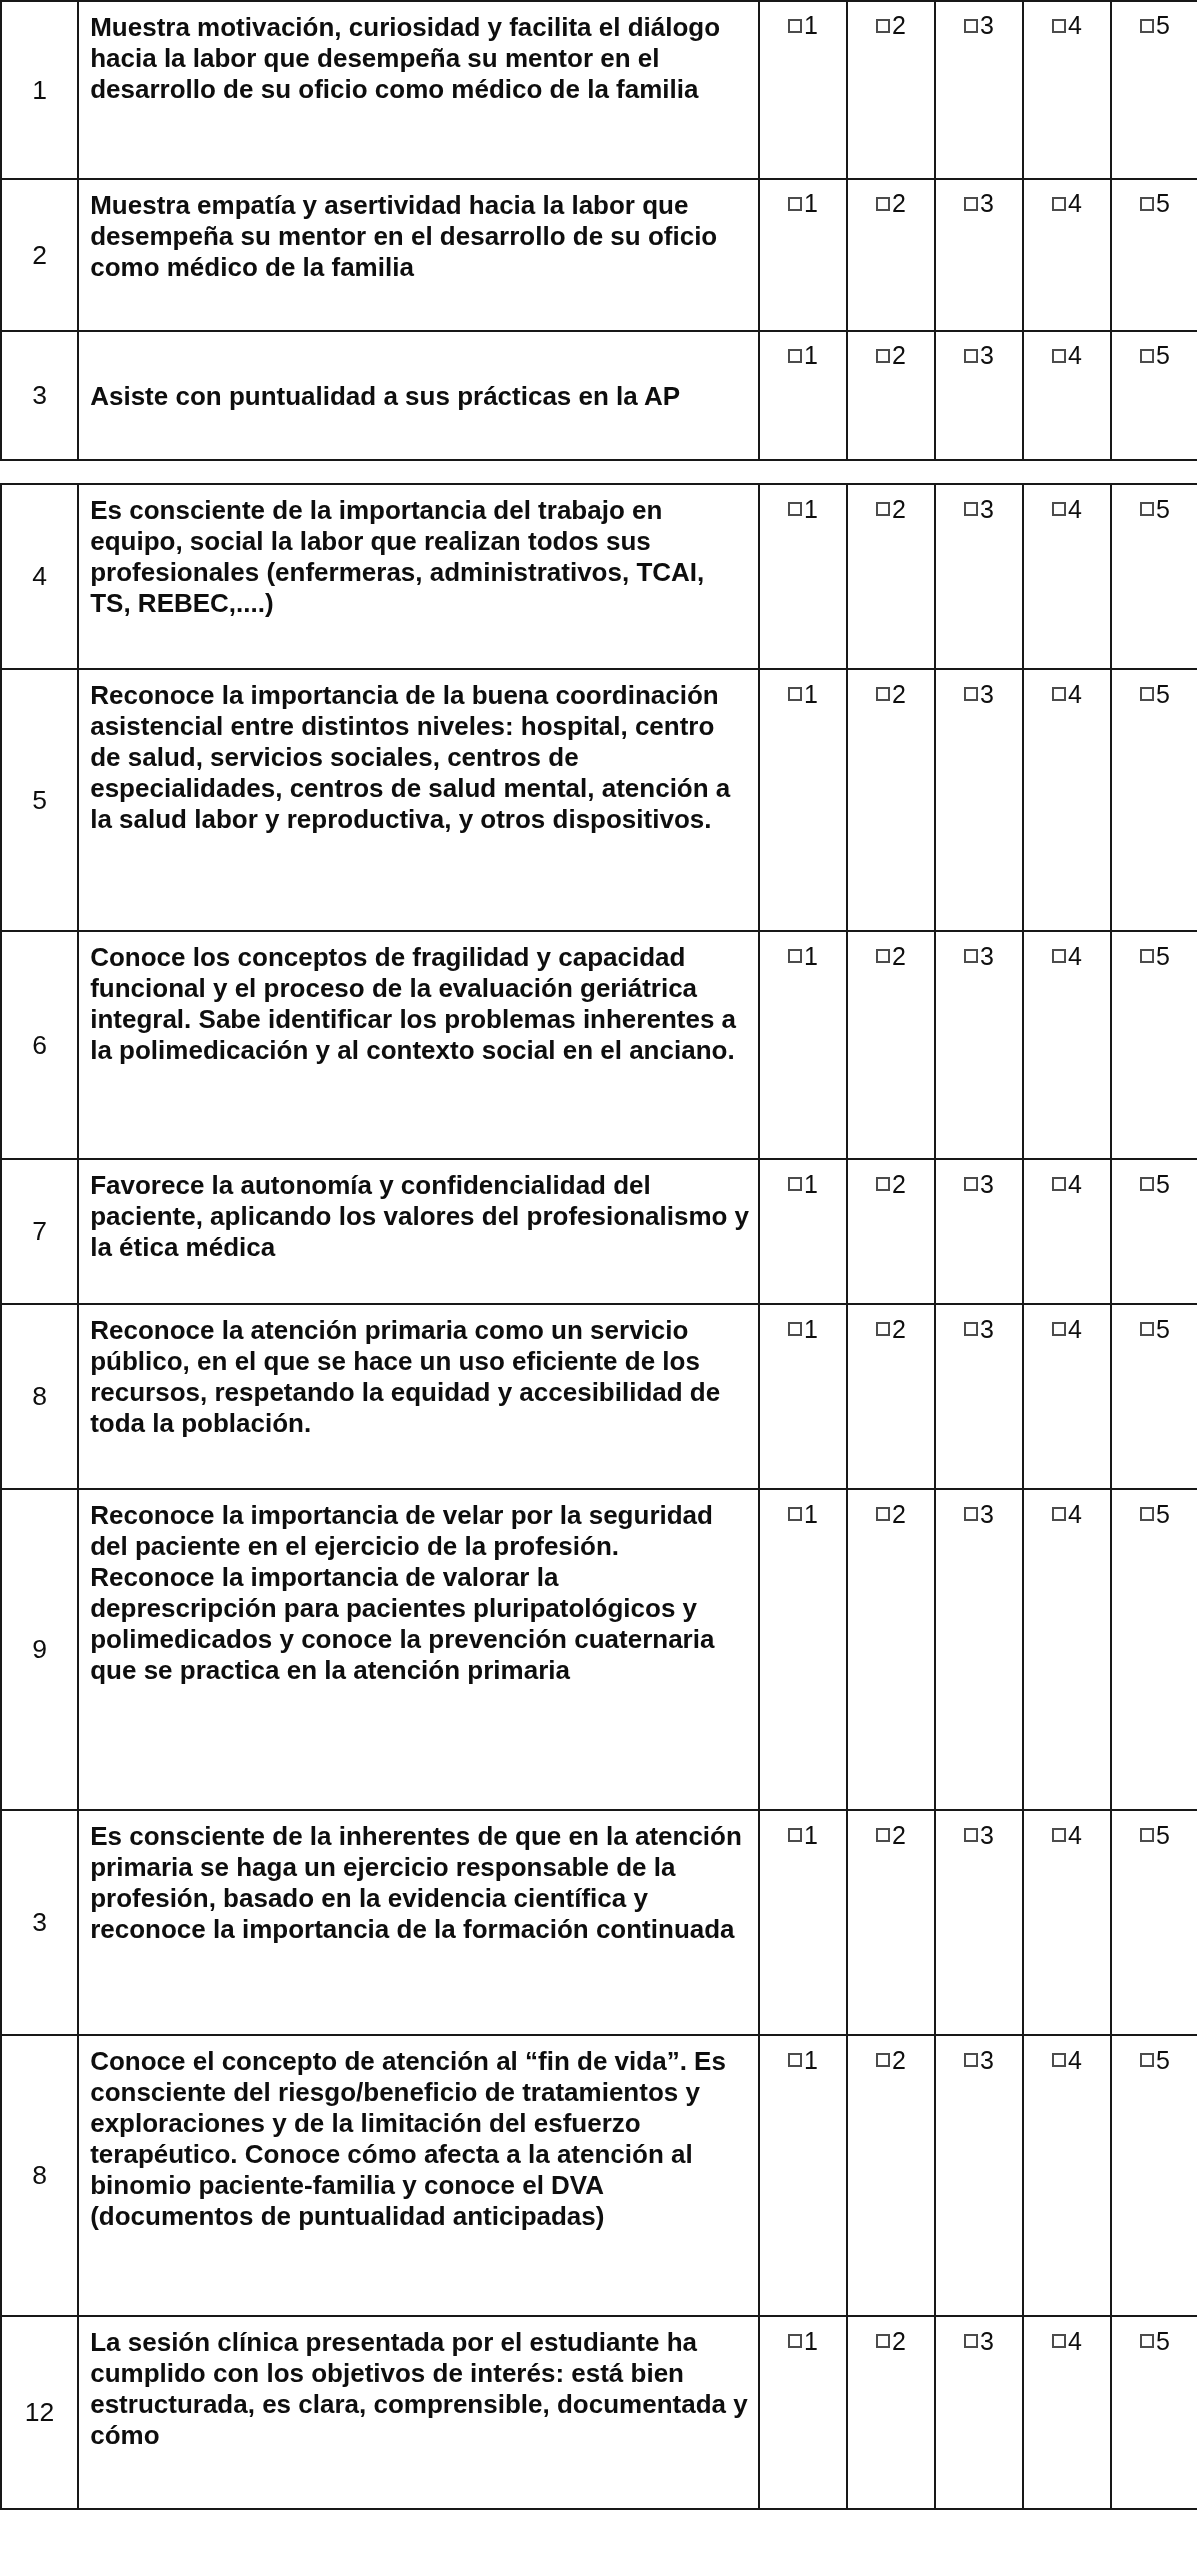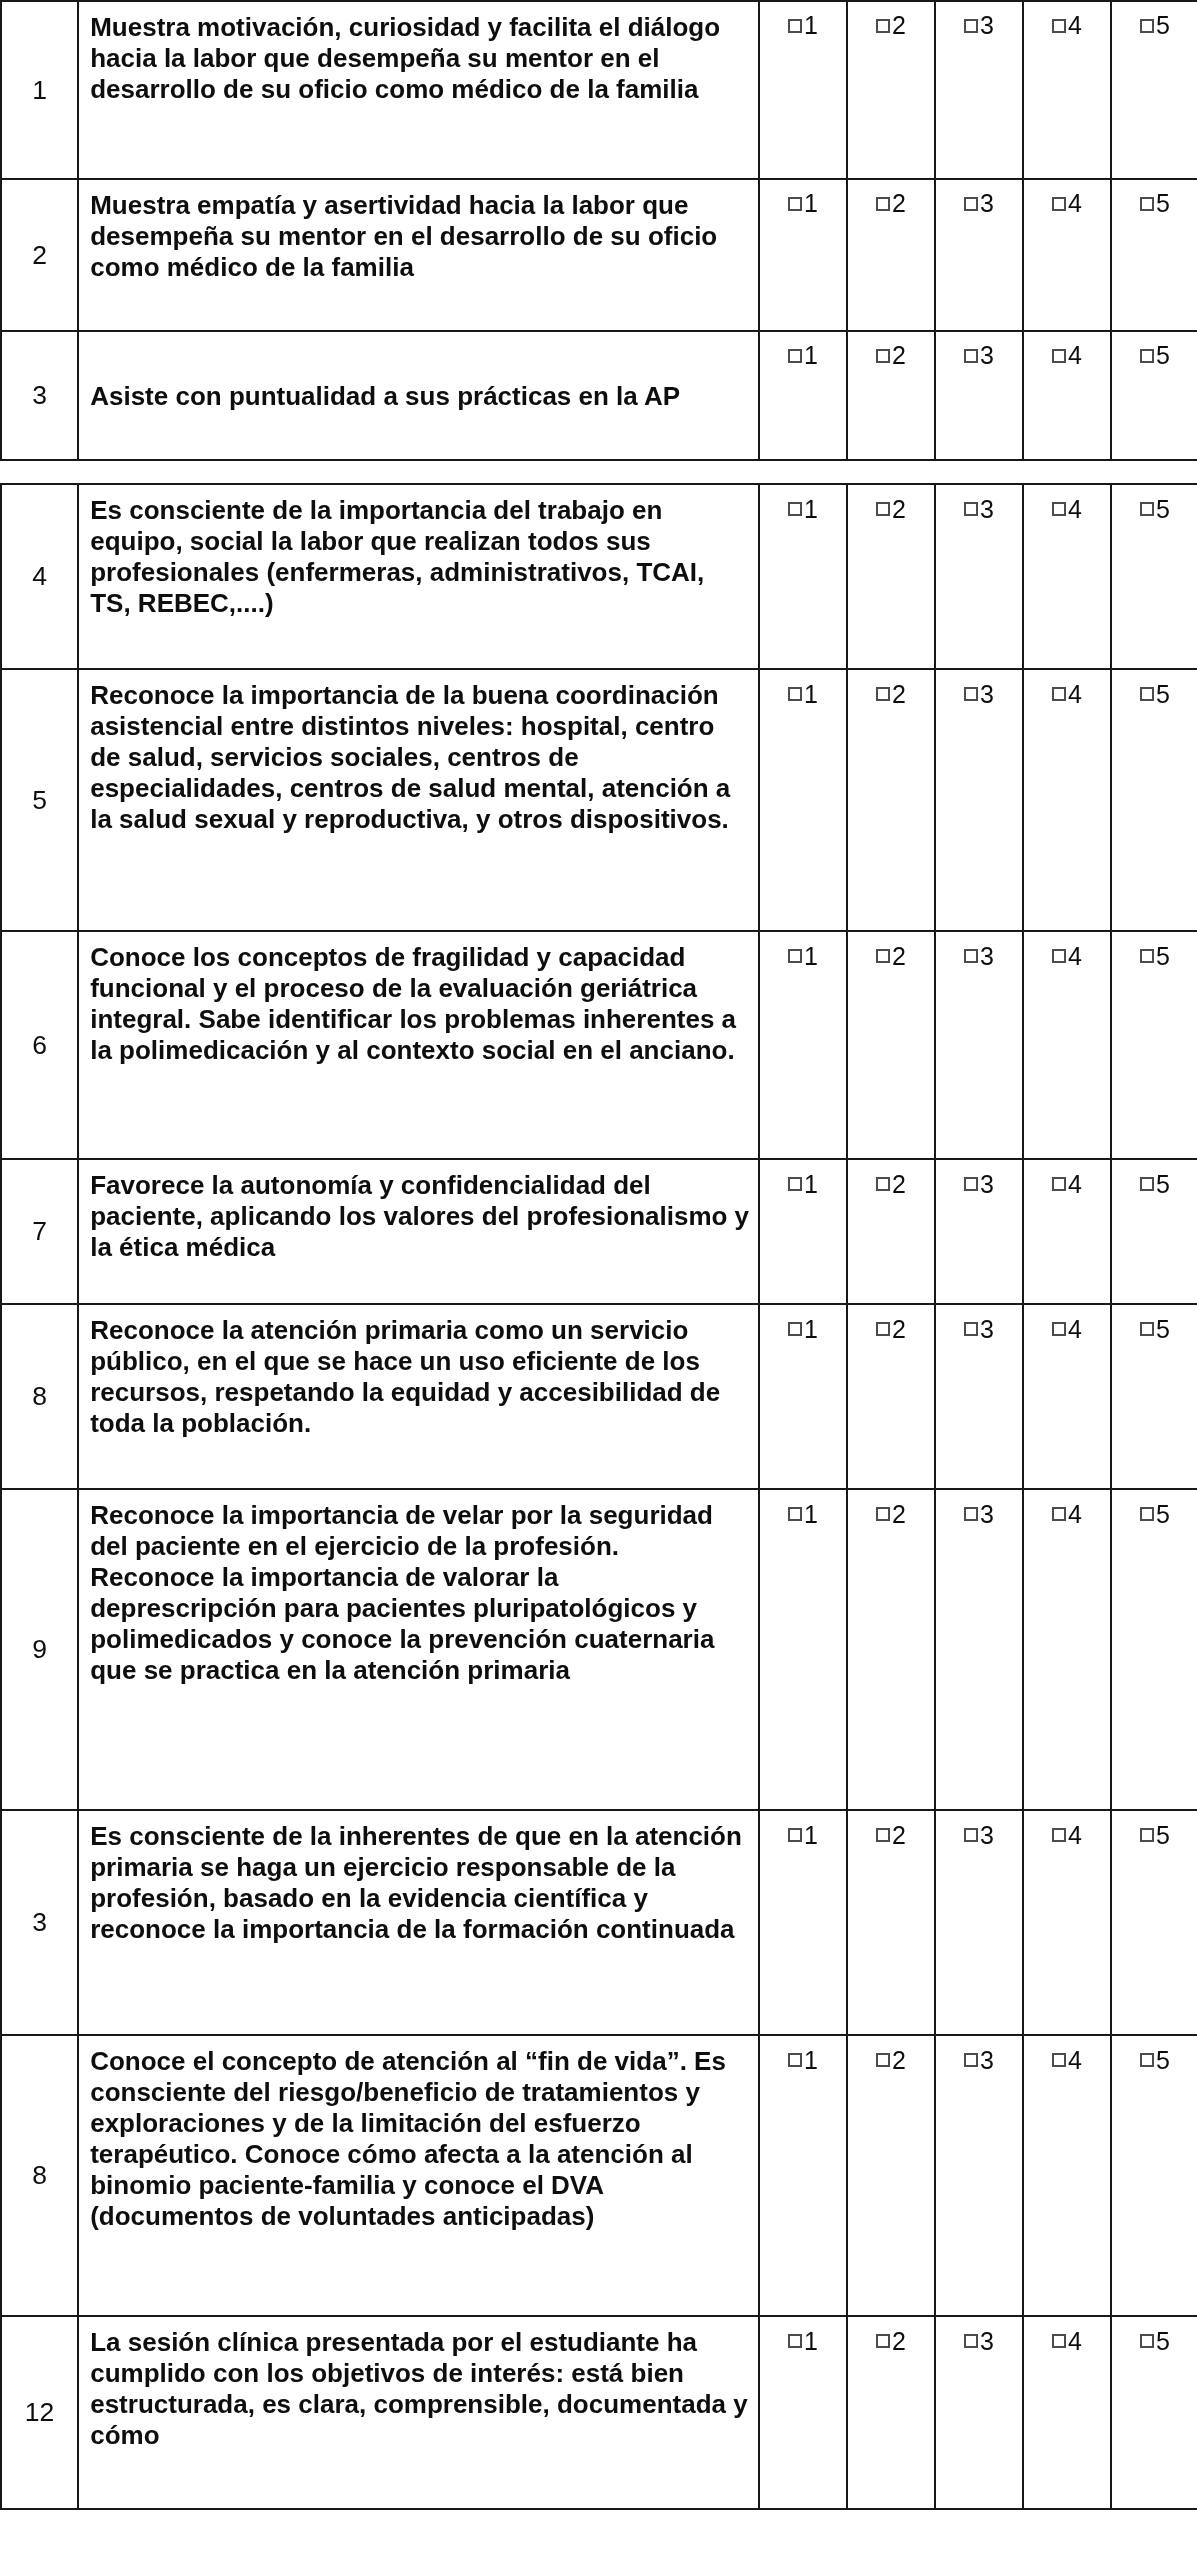--- a/index.html
+++ b/index.html
@@ -189,21 +189,21 @@
               <span class="box"></span>
               <span class="lbl">4</span>
             </span></td>
         <td class="rate"><span class="cb">
               <span class="box"></span>
               <span class="lbl">5</span>
             </span></td>
       </tr>
       <tr class="r5">
         <td class="num">5</td>
-        <td class="desc">Reconoce la importancia de la buena coordinación asistencial entre distintos niveles: hospital, centro de salud, servicios sociales, centros de especialidades, centros de salud mental, atención a la salud sexual y reproductiva, y otros dispositivos.</td>
+        <td class="desc">Reconoce la importancia de la buena coordinación asistencial entre distintos niveles: hospital, centro de salud, servicios sociales, centros de especialidades, centros de salud mental, atención a la salud labor y reproductiva, y otros dispositivos.</td>
         <td class="rate"><span class="cb">
               <span class="box"></span>
               <span class="lbl">1</span>
             </span></td>
         <td class="rate"><span class="cb">
               <span class="box"></span>
               <span class="lbl">2</span>
             </span></td>
         <td class="rate"><span class="cb">
               <span class="box"></span>
@@ -333,21 +333,21 @@
               <span class="box"></span>
               <span class="lbl">4</span>
             </span></td>
         <td class="rate"><span class="cb">
               <span class="box"></span>
               <span class="lbl">5</span>
             </span></td>
       </tr>
       <tr class="r11">
         <td class="num">8</td>
-        <td class="desc">Conoce el concepto de atención al “fin de vida”. Es consciente del riesgo/beneficio de tratamientos y exploraciones y de la limitación del esfuerzo terapéutico. Conoce cómo afecta a la atención al binomio paciente-familia y conoce el DVA (documentos de voluntades anticipadas)</td>
+        <td class="desc">Conoce el concepto de atención al “fin de vida”. Es consciente del riesgo/beneficio de tratamientos y exploraciones y de la limitación del esfuerzo terapéutico. Conoce cómo afecta a la atención al binomio paciente-familia y conoce el DVA (documentos de puntualidad anticipadas)</td>
         <td class="rate"><span class="cb">
               <span class="box"></span>
               <span class="lbl">1</span>
             </span></td>
         <td class="rate"><span class="cb">
               <span class="box"></span>
               <span class="lbl">2</span>
             </span></td>
         <td class="rate"><span class="cb">
               <span class="box"></span>

